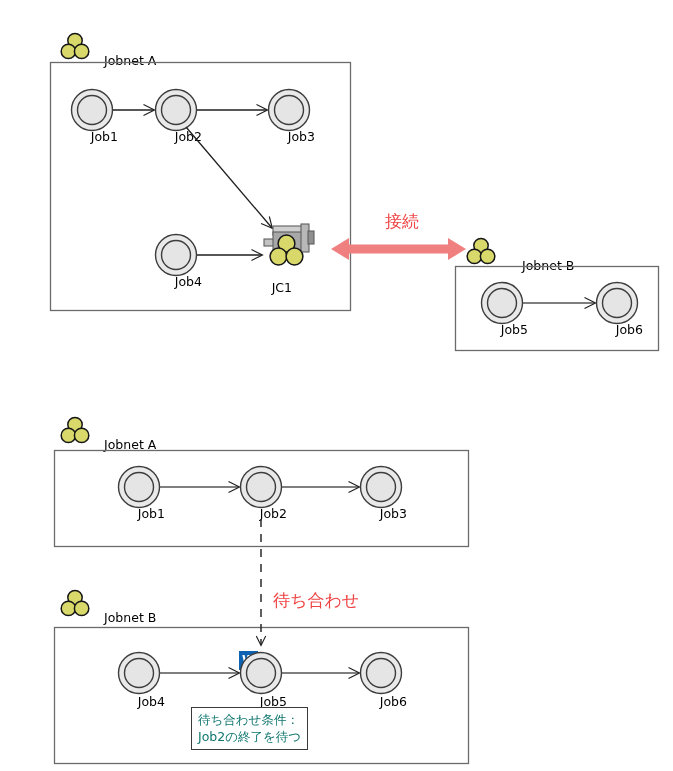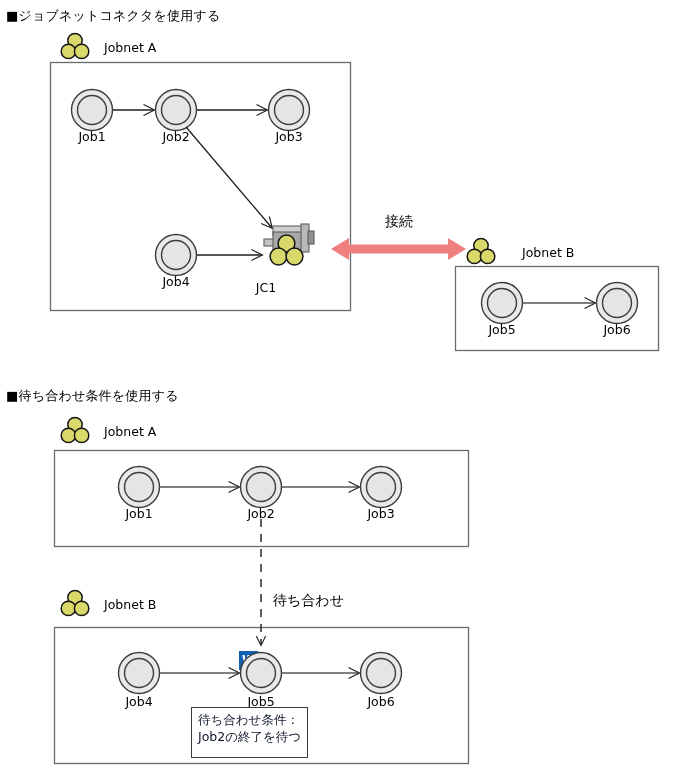--- a/index.html
+++ b/index.html
@@ -34,69 +34,68 @@
     top: 0;
     width: 673px;
     height: 771px;
     pointer-events: none;
   }
   .node-label {
     position: absolute;
     font-size: 12.5px;
     line-height: 14px;
     white-space: nowrap;
-    text-align: center;
+    text-align: right;
     color: #000;
   }
   .jobnet-title {
     position: absolute;
     font-size: 12.5px;
     line-height: 14px;
     white-space: nowrap;
     color: #000;
+    margin-top: 13px;
   }
   .edge-label {
     position: absolute;
-    font-size: 14px;
+    font-size: 17px;
     line-height: 15px;
     white-space: nowrap;
-    color: #000000;
+    color: #ef4444;
   }
   .callout {
     position: absolute;
     border: 1px solid #3a3a3a;
     background: #ffffff;
-    padding: 3px 6px 12px 6px;
+    padding: 3px 6px 4px 6px;
     font-size: 12.5px;
     line-height: 17px;
     white-space: nowrap;
-    color: #0f172a;
+    color: #0f766e;
   }
   .callout div { display: block; }
   .wbadge {
     position: absolute;
     width: 19px;
     height: 19px;
     background: #0d63b2;
     color: #ffffff;
     font-size: 12px;
     font-weight: bold;
     line-height: 19px;
     text-align: center;
     font-family: "DejaVu Sans", "Liberation Sans", sans-serif;
   }
 </style>
 </head>
 <body>
 
 <div id="root">
 
-  <div class="section-heading" style="left:6px; top:8px;">■ジョブネットコネクタを使用する</div>
-
-  <div class="section-heading" style="left:6px; top:388px;">■待ち合わせ条件を使用する</div>
+
 
   <div class="jobnet-title" style="left:104px; top:41px;">Jobnet A</div>
   <div class="jobnet-title" style="left:522px; top:246px;">Jobnet B</div>
   <div class="jobnet-title" style="left:104px; top:425px;">Jobnet A</div>
   <div class="jobnet-title" style="left:104px; top:598px;">Jobnet B</div>
 
   <div class="edge-label" style="left:385px; top:214px;">接続</div>
 
   <div class="edge-label" style="left:273px; top:572px;margin-top:21px;">待ち合わせ</div>
 

